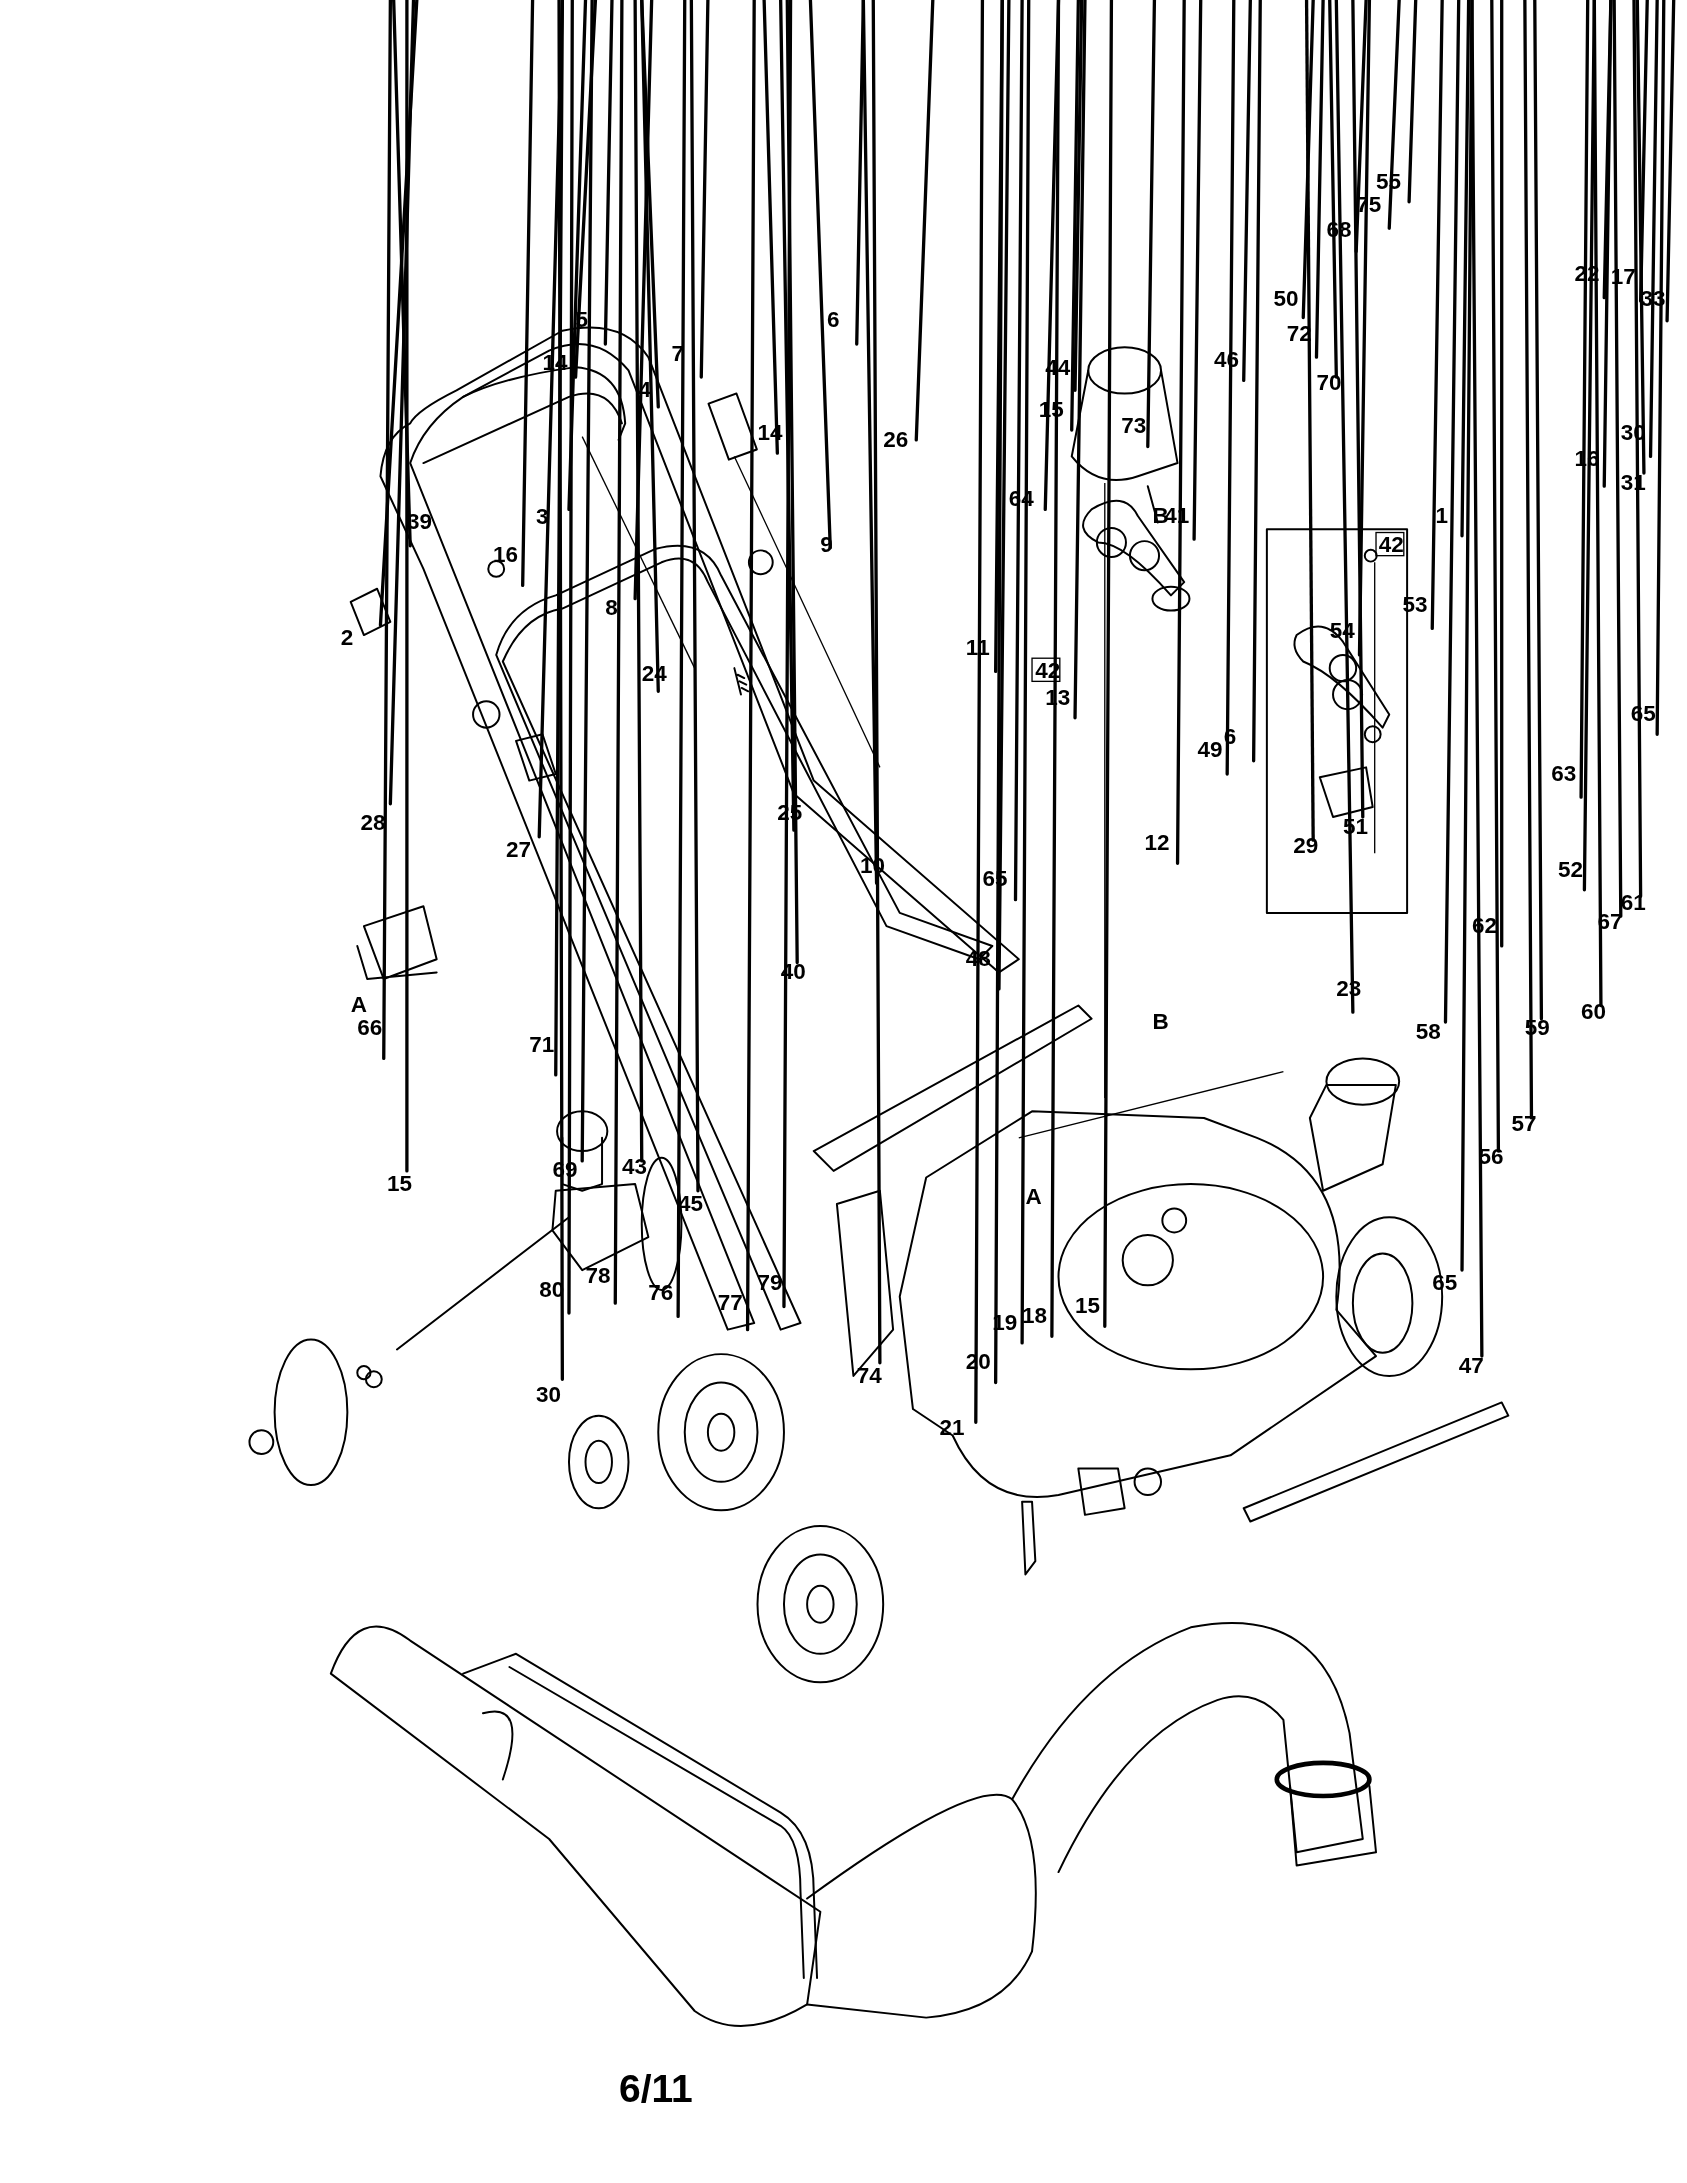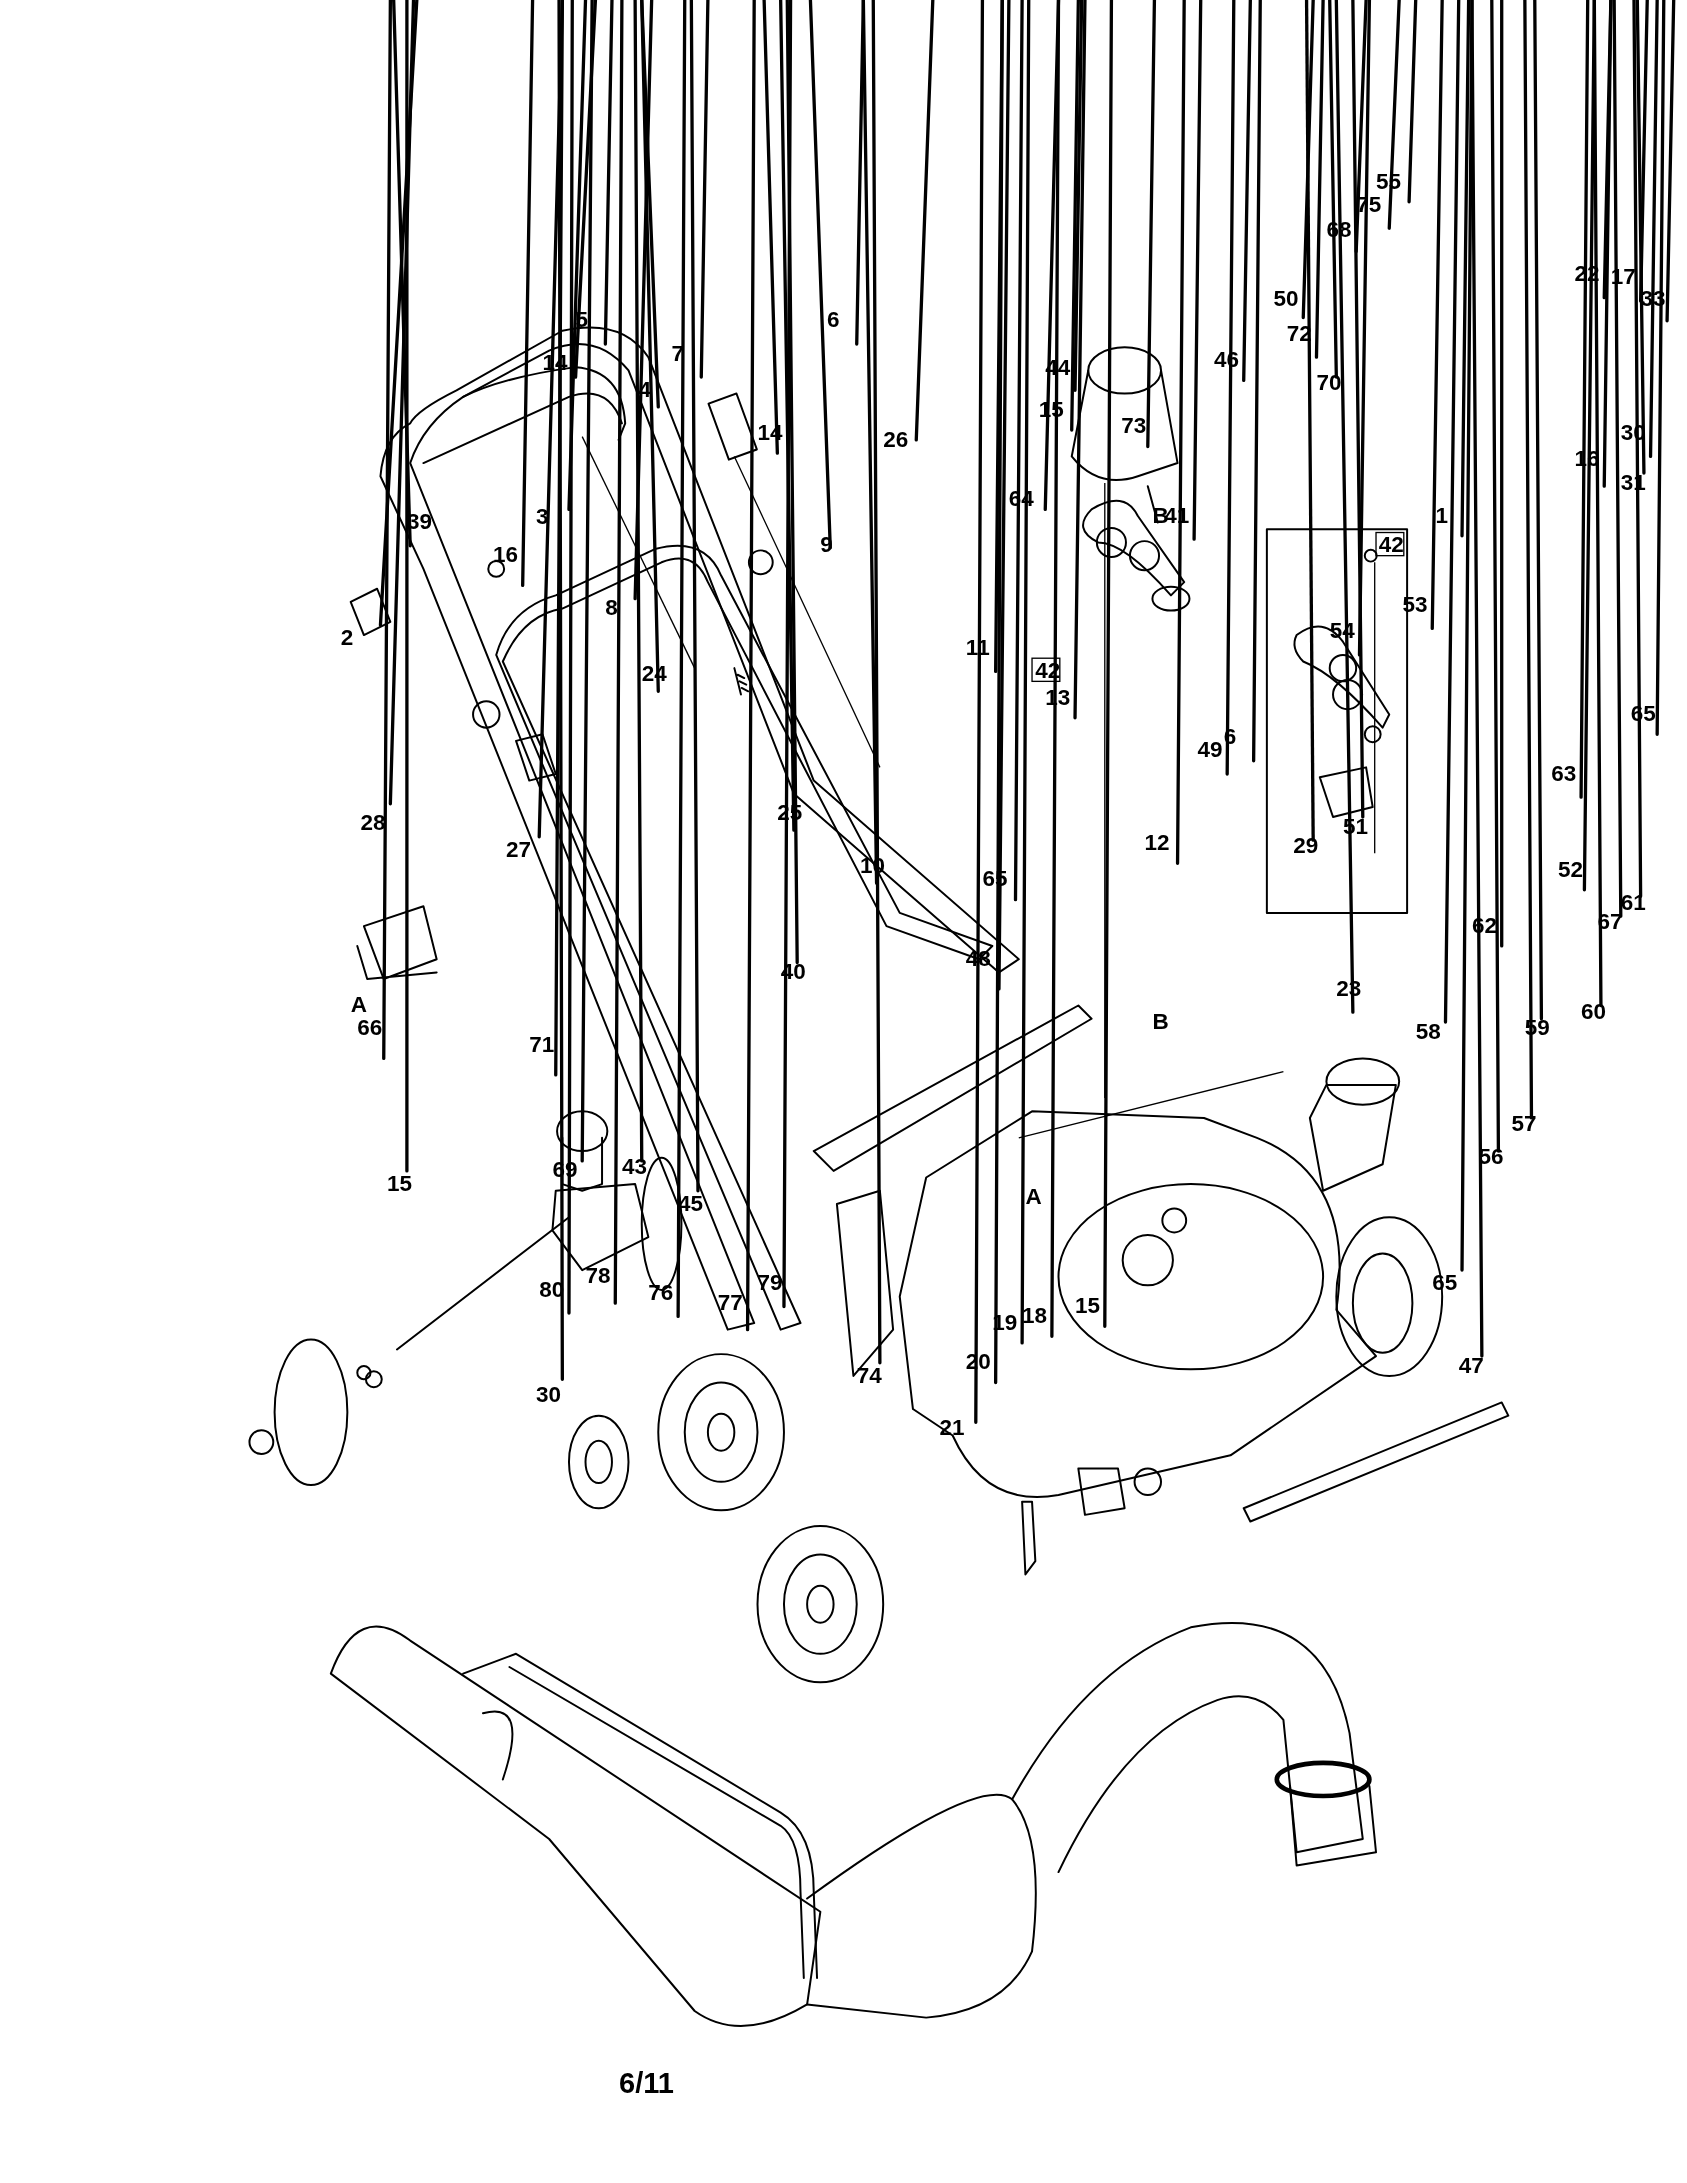--- a/index.html
+++ b/index.html
@@ -3,21 +3,21 @@
 <meta charset="utf-8">
 <style>
   html,body{margin:0;padding:0;background:#ffffff;}
   body{width:1687px;height:2183px;position:relative;overflow:hidden;font-family:"Liberation Sans",sans-serif;}
   #diagram{position:absolute;left:0;top:0;width:1687px;height:2183px;}
   .part{fill:none;stroke:#000;stroke-width:3;stroke-linejoin:round;stroke-linecap:round;}
   .thin{fill:none;stroke:#000;stroke-width:2;}
   .leader{stroke:#000;stroke-width:5;stroke-linecap:round;}
   .callout{font-family:"Liberation Sans",sans-serif;font-weight:bold;font-size:34px;fill:#000;}
   .boxlabel{font-family:"Liberation Sans",sans-serif;font-weight:bold;font-size:34px;fill:#000;}
-  .footer{position:absolute;left:619px;top:2067px;font-family:"Liberation Sans",sans-serif;font-weight:bold;font-size:29px;color:#000;}
+  .footer{position:absolute;left:619px;top:2067px;font-family:"Liberation Sans",sans-serif;font-weight:bold;font-size:39px;color:#000;}
 </style>
 </head>
 <body>
 
 <svg id="diagram" viewBox="0 0 2550 3300" xmlns="http://www.w3.org/2000/svg">
 
   <g>
     <path class="part" d="M620,640 Q580,660 575,720 L640,860 L1100,2010 L1140,2000 L700,900 L620,700 Q640,640 700,600 L830,530 Q900,500 950,560 L1200,1200 L1510,1470 L1540,1450 L1230,1180 L980,540 Q940,480 850,500 L690,590 Q630,620 620,640 Z"></path>
     <path class="part" d="M640,700 L860,600 Q920,580 940,640"></path>
   </g>

